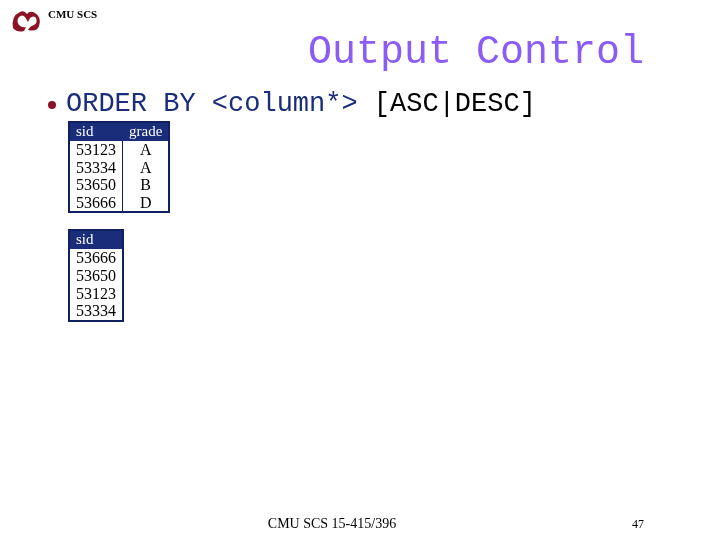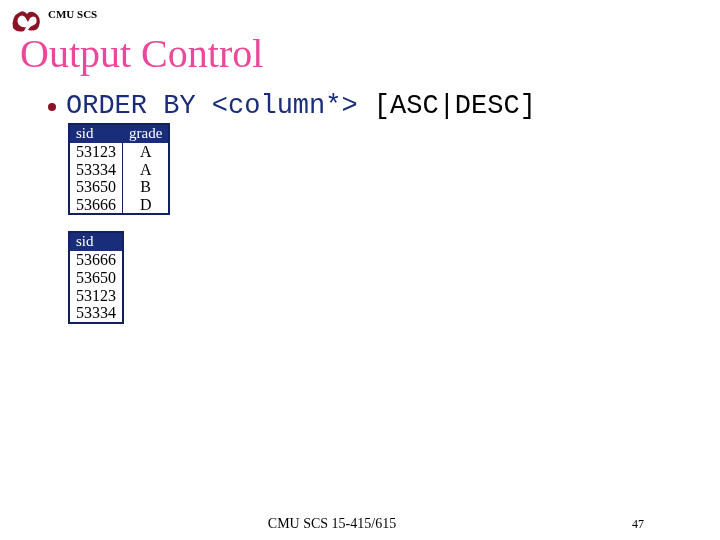--- a/index.html
+++ b/index.html
@@ -28,24 +28,24 @@
     font-family: "Times New Roman", Georgia, serif;
   }
   .logo {
     position: absolute;
     top: 6px;
     left: 10px;
     width: 34px;
     height: 28px;
   }
   .title {
-    text-align: left;
+    text-align: right;
     font-size: 40px;
-    color: #ec4899;
-    font-family: Liberation Serif, serif;
+    color: #8b5cf6;
+    font-family: Liberation Mono, monospace;
     margin-top: 22px;
     margin-bottom: 14px;
   }
   .bullet-row {
     display: flex;
     align-items: flex-start;
     padding-left: 28px;
     margin-bottom: 2px;
   }
   .bullet-dot {
@@ -195,15 +195,15 @@
       <tr>
             <td>53123</td>
           </tr>
       <tr>
             <td>53334</td>
           </tr>
     </tbody>
       </table>
   </div>
 
-  <div class="footer-text">CMU SCS 15-415/615</div>
+  <div class="footer-text">CMU SCS 15-415/396</div>
   <div class="page-num">47</div>
 </div>
 
 </body></html>

